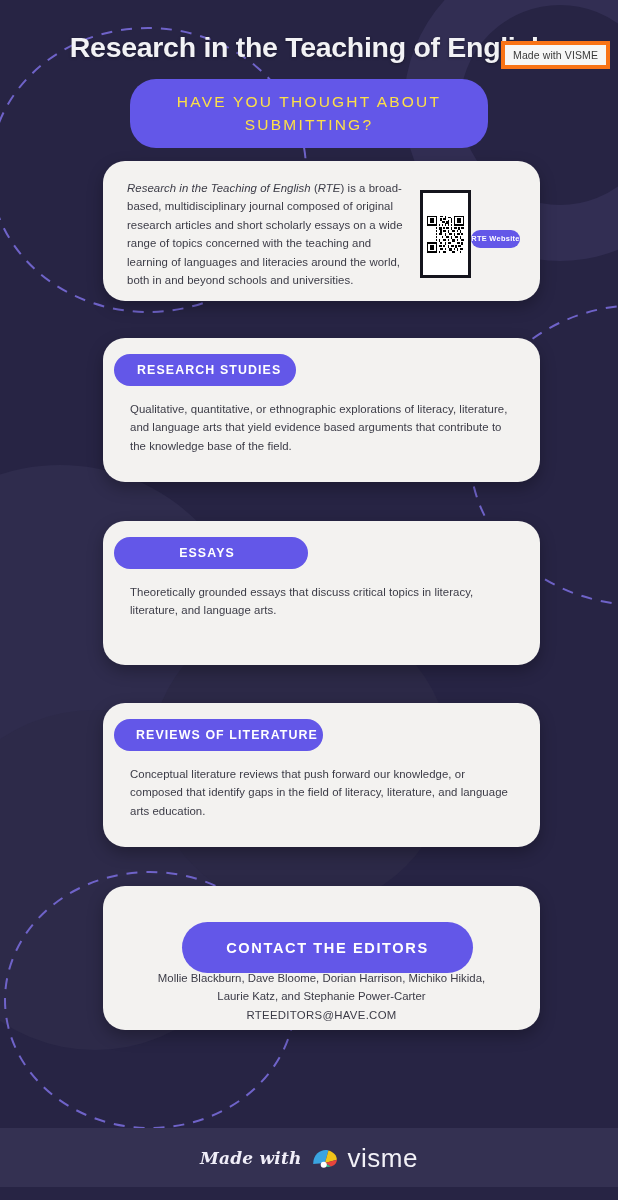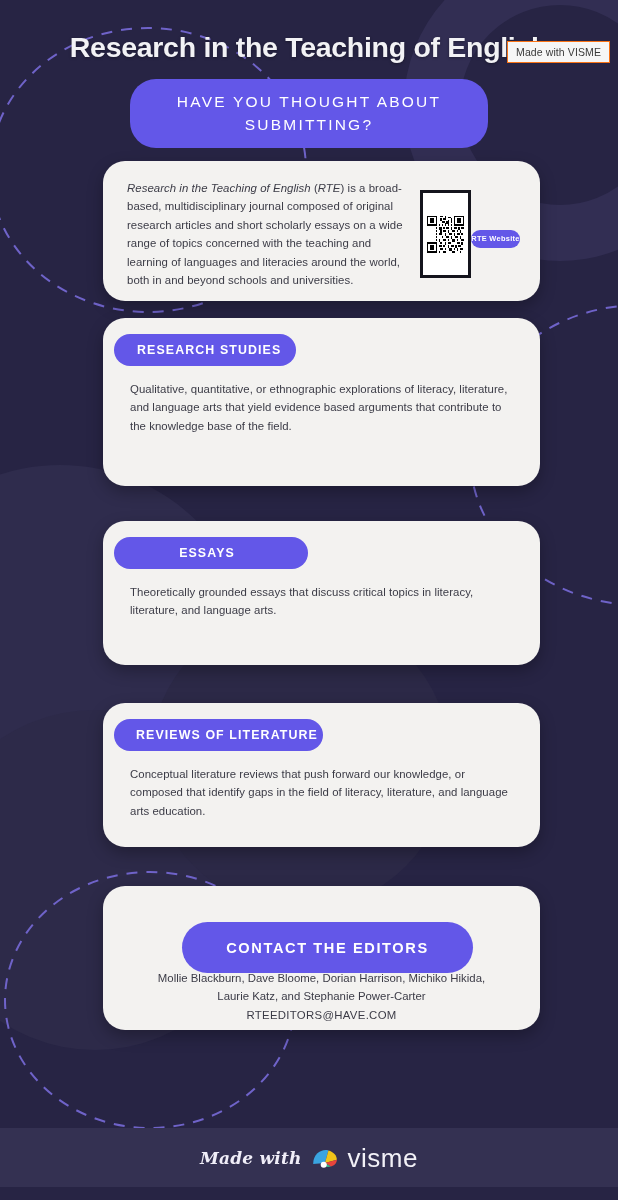--- a/index.html
+++ b/index.html
@@ -20,32 +20,32 @@
   
   .header { padding-top:32px; text-align:center; }
   .title {
     font-size:28.5px; font-weight:bold; color:#f2f2f5;
     letter-spacing:-0.3px; line-height:1.1;
     text-shadow:0 1px 3px rgba(0,0,0,.35);
   }
   .subtitle-pill {
     margin:16px auto 0; width:358px; padding:12px 10px;
     background:#6357e8; border-radius:26px;
-    color:#ffffff; font-size:15.5px; letter-spacing:2.2px;
+    color:#fde047; font-size:15.5px; letter-spacing:2.2px;
     line-height:1.45; font-weight:500; text-align:center;
   }
 
   
   .card {
     position:absolute; left:103px; width:437px;
     background:#f3f2f0; border-radius:22px;
     box-shadow:0 6px 16px rgba(0,0,0,.28);
   }
   .card-1 { top:161px;  height:140px; }
-  .card-2 { top:318px;  height:168px; }
+  .card-2 { top:338px;  height:144px; }
   .card-3 { top:521px;  height:144px; }
   .card-4 { top:703px;  height:144px; }
   .card-5 { top:886px;  height:144px; }
 
   
   .intro-wrap { display:flex; padding:18px 20px 0 24px; gap:10px; }
   .intro-text {
     font-size:11.4px; line-height:1.62; color:#3b3b46;
     flex:1; letter-spacing:.05px;
   }
@@ -101,21 +101,21 @@
     font-family:"DejaVu Serif", serif; font-style:italic; font-weight:bold;
     font-size:17px; color:#f0eef8; letter-spacing:.2px;
   }
   .visme-logo { width:28px; height:22px; }
   .visme-word {
     font-size:26px; color:#f2f1f7; letter-spacing:.5px;
     font-weight:400; line-height:1;
   }
   .visme-badge {
     position:absolute; right:8px; top:41px;
-    background:#f6f6f6; color:#3a3a3a; border:1px solid #f97316;
+    background:#f6f6f6; color:#3a3a3a; border:4px solid #f97316;
     font-size:10.5px; padding:4px 8px; letter-spacing:.1px;
   }
 </style>
 </head>
 <body>
 
 <svg id="bg-decor" viewBox="0 0 618 1200" xmlns="http://www.w3.org/2000/svg">
   <rect x="0" y="0" width="618" height="1200" fill="#272444"></rect>
 
   <circle cx="560" cy="105" r="128" fill="none" stroke="#322e53" stroke-width="56"></circle>

